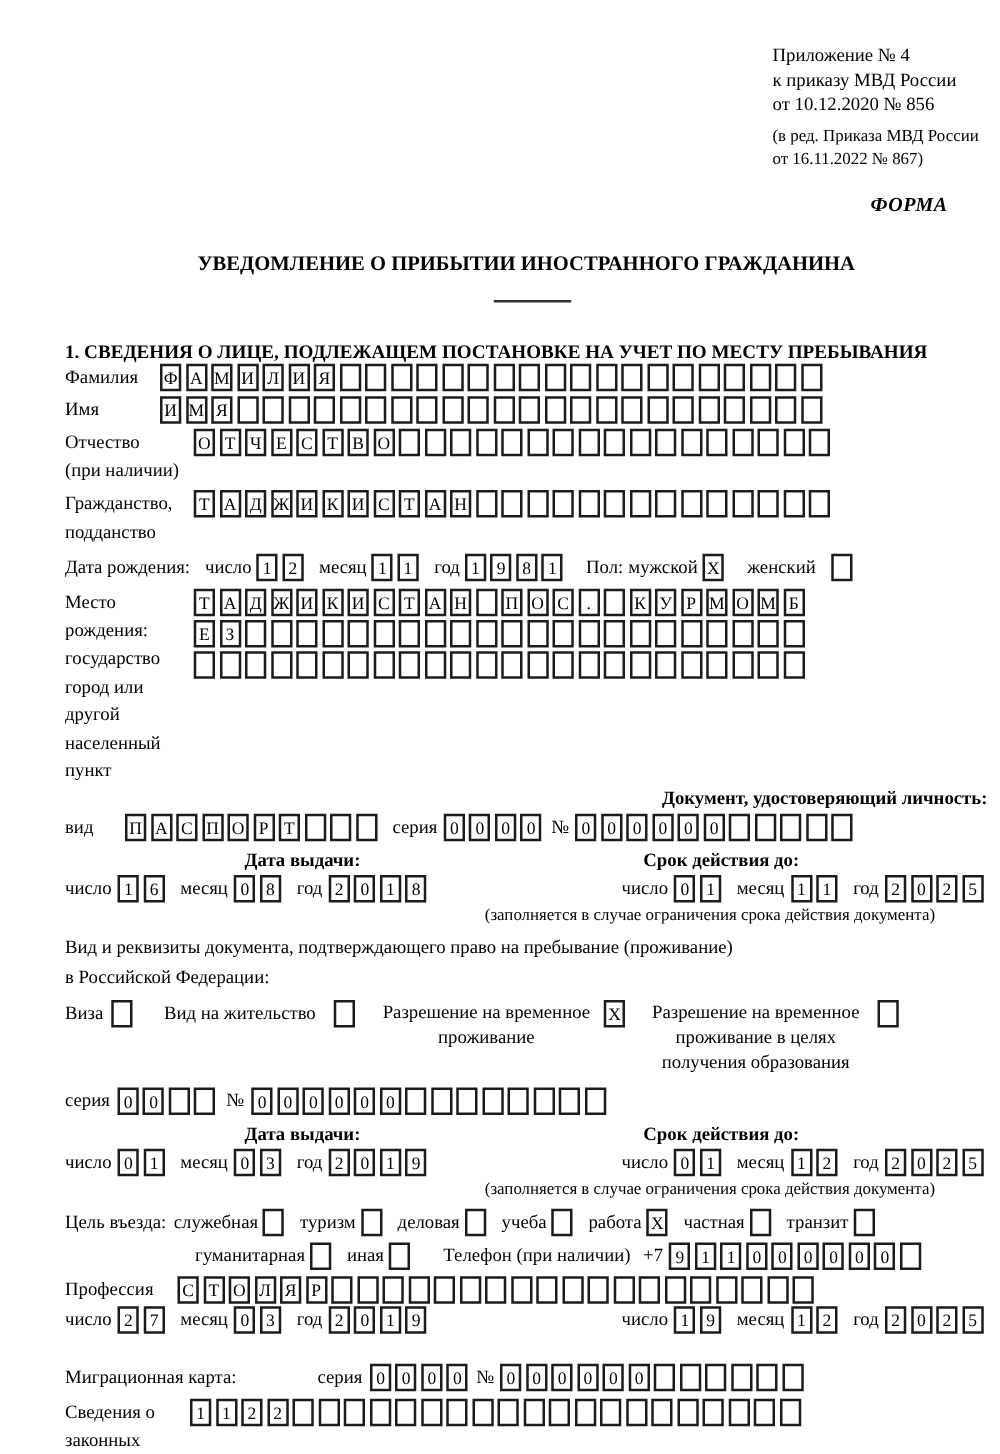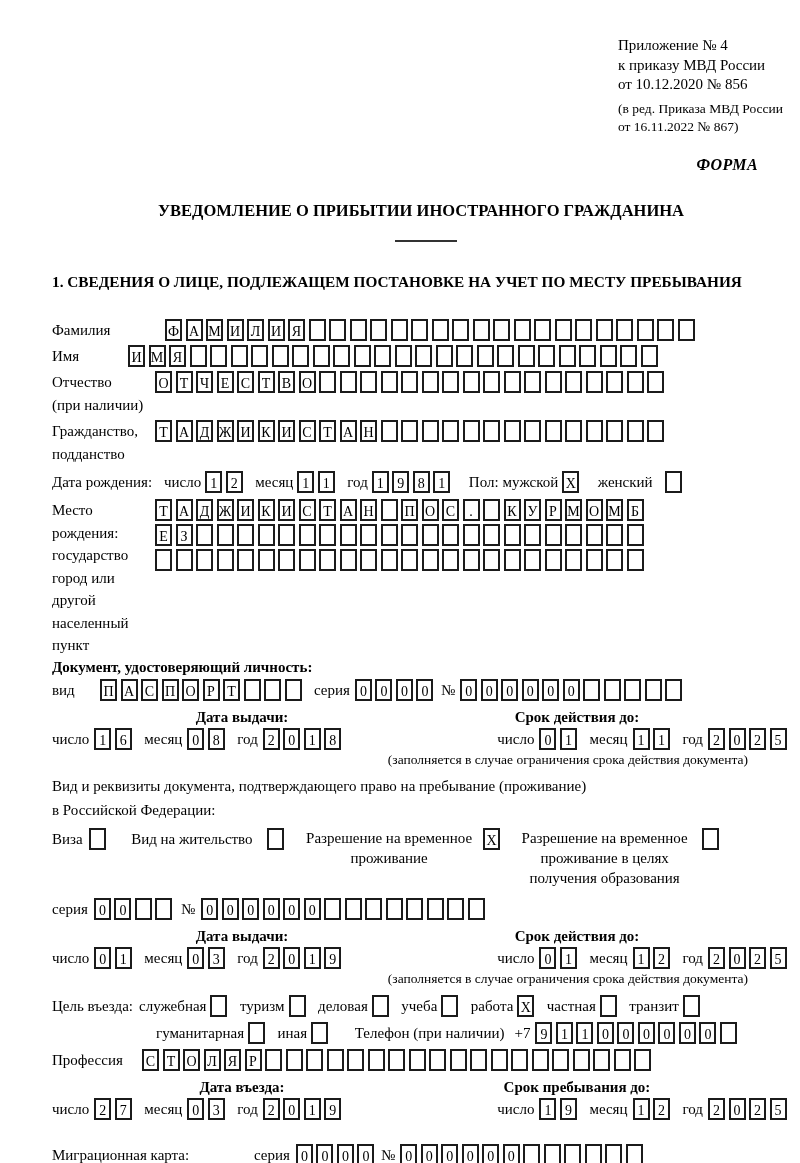--- a/index.html
+++ b/index.html
@@ -27,21 +27,21 @@
   .w76 { width:76px; } .w103 { width:103px; } .w88 { width:88px; }
 
   .bg { display:flex; flex-wrap:nowrap; }
   .cb {
     flex:none; width:17px; height:22px; border:2px solid #1b1b1b; margin-right:3.5px;
     text-align:center; font-size:14px; line-height:21px; background:#fff;
   }
   .stack > .bg { margin-bottom:3px; }
   .stack2 > .bg { margin-bottom:8px; }
 
-  .center-b { text-align:left; font-weight:bold; margin-top:6px; }
+  .center-b { text-align:right; font-weight:bold; margin-top:6px; }
 
   .dhead { display:flex; margin-top:8px; font-weight:bold; }
   .dh-left { width:380px; text-align:center; }
   .dh-right { width:290px; text-align:center; }
 
   .daterow { display:flex; margin-top:2px; }
   .half-l { width:450px; display:flex; align-items:flex-start; }
   .half-r { display:flex; align-items:flex-start; }
   .dlbl { flex:none; padding-top:3px; margin-right:5px; }
   .dgap { margin-left:9px; }
@@ -77,21 +77,21 @@
 
   <div class="title">
     <div>УВЕДОМЛЕНИЕ О ПРИБЫТИИ ИНОСТРАННОГО ГРАЖДАНИНА</div>
     <div>
       <span class="blank-line"></span>
     </div>
   </div>
 
   <div class="sec">1. СВЕДЕНИЯ О ЛИЦЕ, ПОДЛЕЖАЩЕМ ПОСТАНОВКЕ НА УЧЕТ ПО МЕСТУ ПРЕБЫВАНИЯ</div>
 
-  <div class="row" style="margin-top:28px;gap:37px;">
+  <div class="row" style="margin-top:0;">
     <span class="lbl w76 vt">Фамилия</span>
     <span class="bg">
         <span class="cb">Ф</span>
         <span class="cb">А</span>
         <span class="cb">М</span>
         <span class="cb">И</span>
         <span class="cb">Л</span>
         <span class="cb">И</span>
         <span class="cb">Я</span>
         <span class="cb"></span>
@@ -631,24 +631,20 @@
         <span class="cb"></span>
         <span class="cb"></span>
         <span class="cb"></span>
         <span class="cb"></span>
         <span class="cb"></span>
         <span class="cb"></span>
         <span class="cb"></span>
       </span>
   </div>
 
-  <div class="dhead">
-    <span class="dh-left">Дата въезда:</span>
-    <span class="dh-right">Срок пребывания до:</span>
-  </div>
   <div class="daterow">
     <span class="half-l">
       <span class="dlbl">число</span>
         <span class="bg">
           <span class="cb">2</span>
           <span class="cb">7</span>
         </span>
       <span class="dlbl dgap">месяц</span>
         <span class="bg">
           <span class="cb">0</span>

